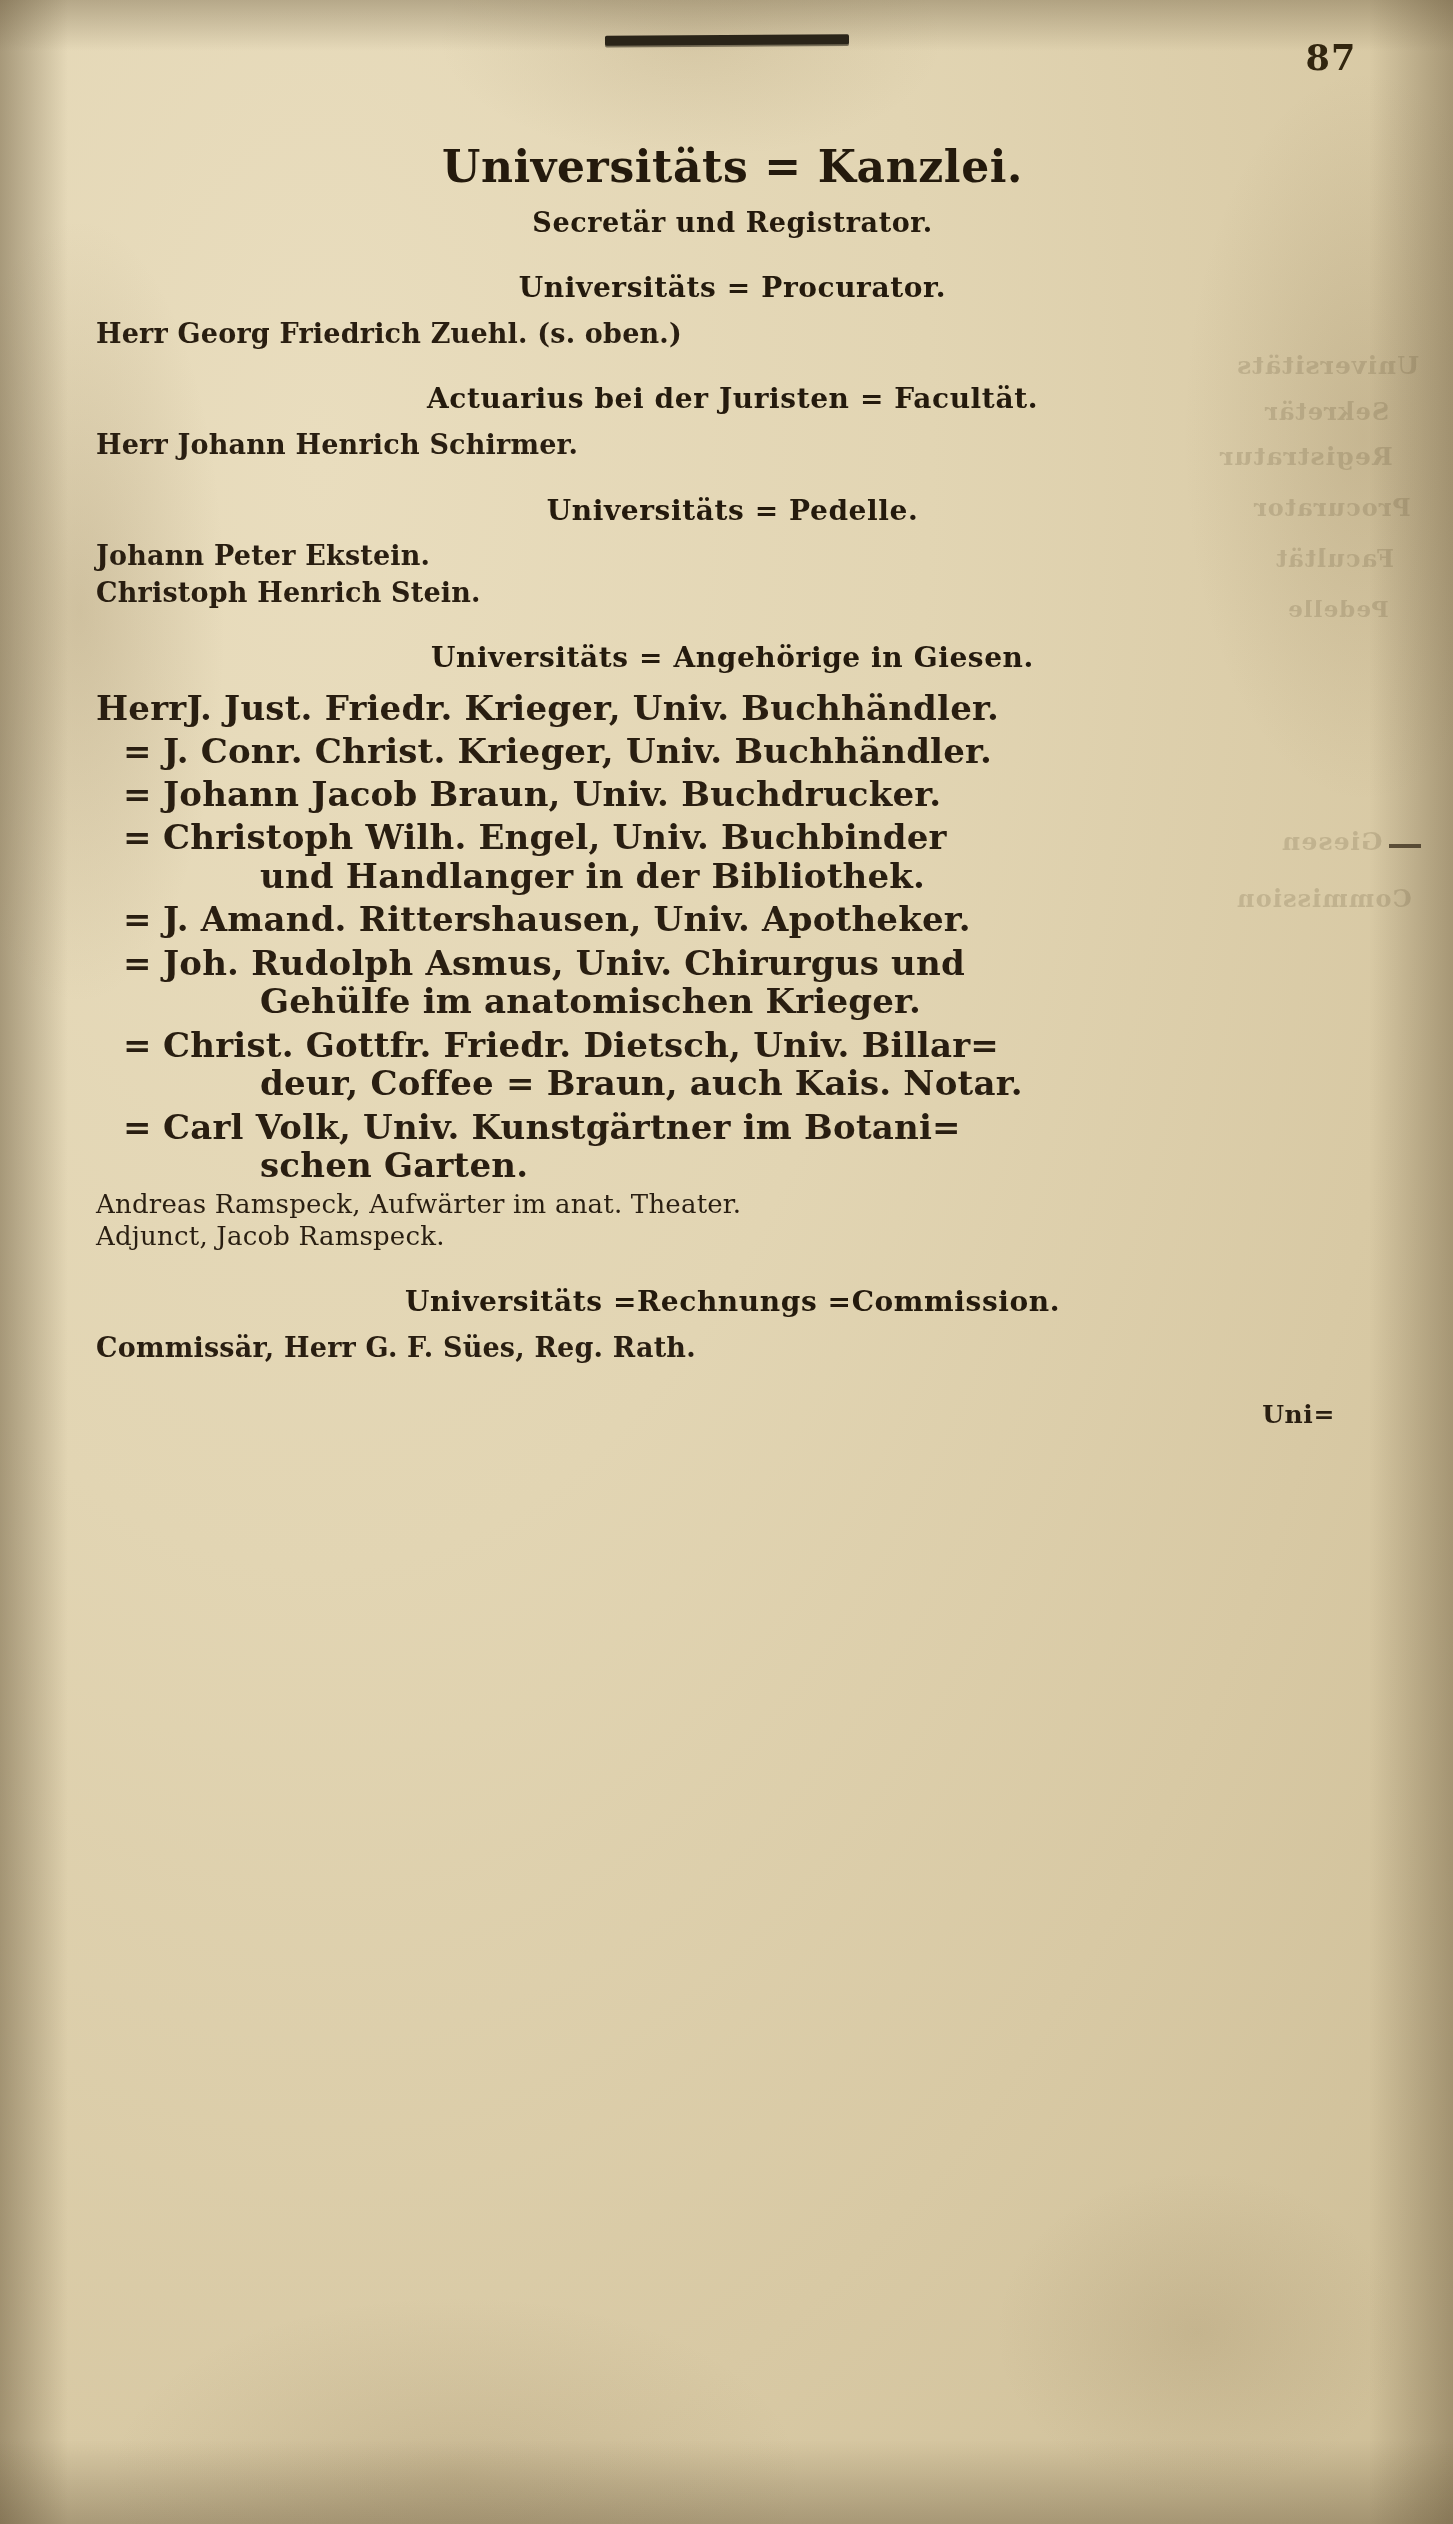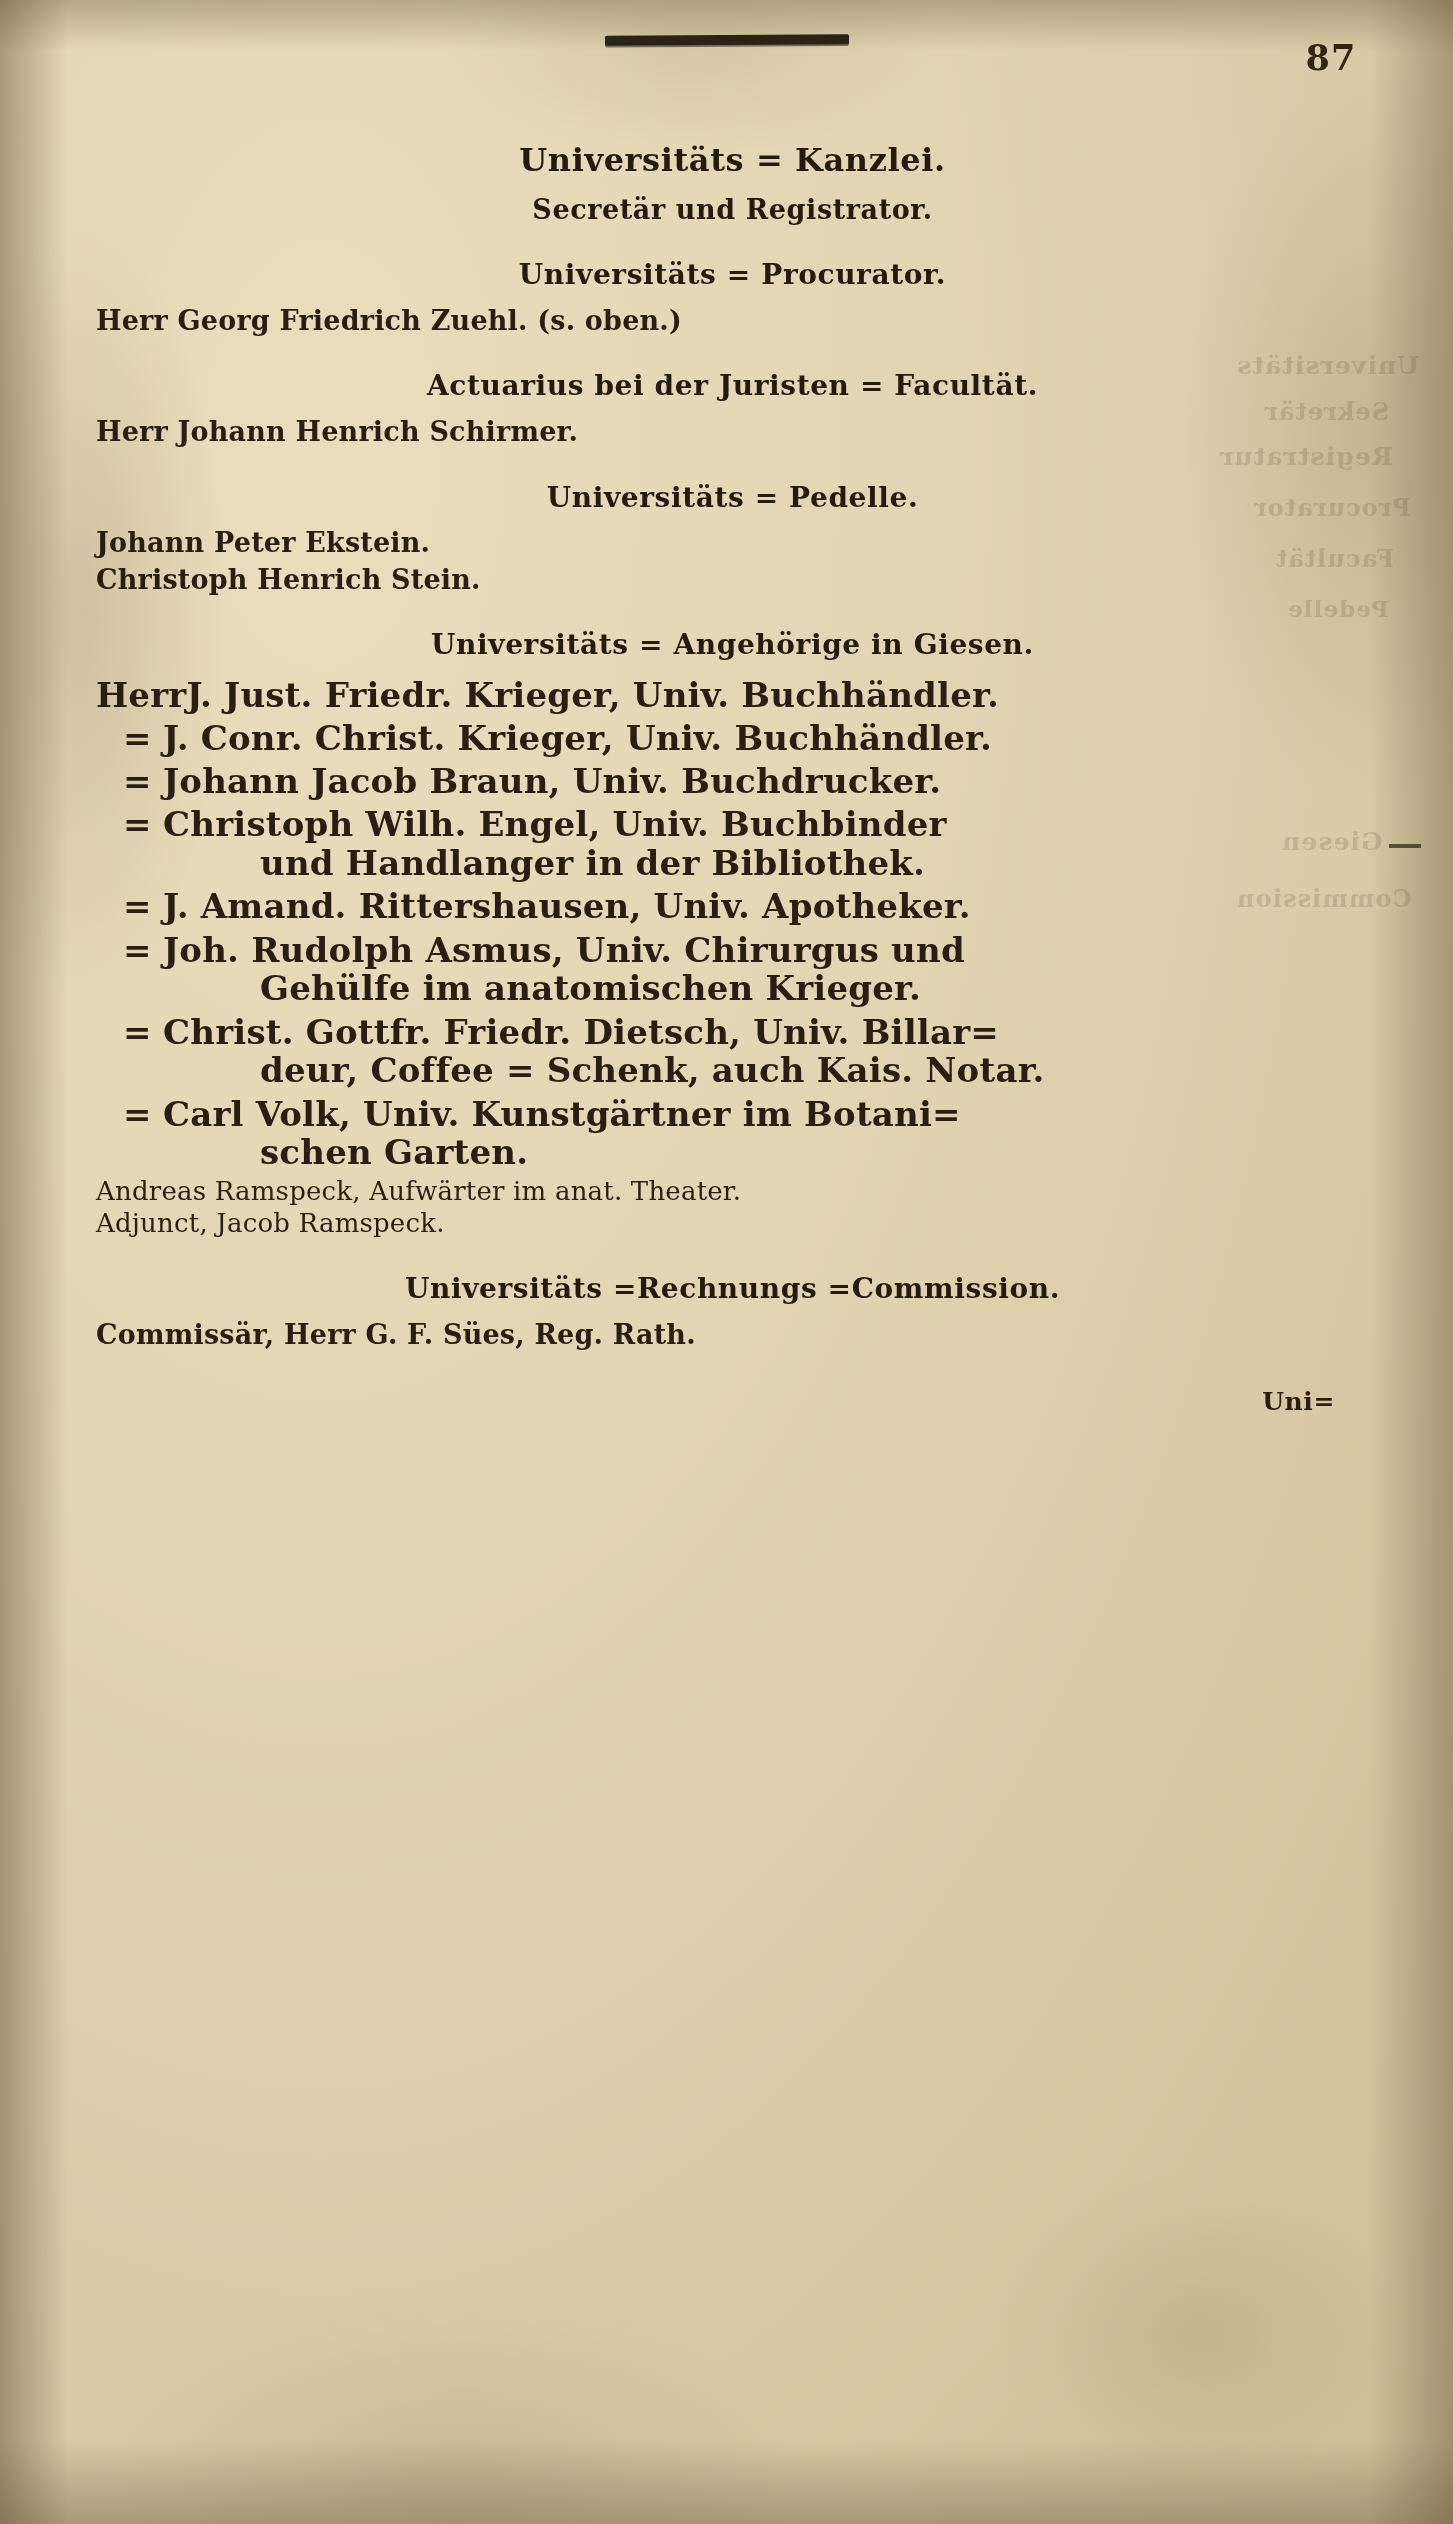--- a/index.html
+++ b/index.html
@@ -105,21 +105,21 @@
 
   h1.section, h2.section {
     text-align: center;
     font-weight: bold;
     color: #241a0d;
     margin: 0;
     letter-spacing: 0.6px;
     font-family: "DejaVu Serif", serif;
   }
   h1.section {
-    font-size: 32px;
+    font-size: 44px;
     margin-top: 63px;
     margin-bottom: 19px;
   }
   h2.section {
     font-size: 28px;
     margin-top: 33px;
     margin-bottom: 14.7px;
   }
   h2.sub {
     font-size: 27px;
@@ -251,21 +251,21 @@
 
     <h2 class="section big-head">Universitäts = Angehörige in Giesen.</h2>
 
     <div class="list" id="members-list">
         <div class="entry"><span class="lead">Herr</span><span>J. Just. Friedr. Krieger, Univ. Buchhändler.</span></div>
         <div class="entry"><span class="dash">=</span><span>J. Conr. Christ. Krieger, Univ. Buchhändler.</span></div>
         <div class="entry"><span class="dash">=</span><span>Johann Jacob Braun, Univ. Buchdrucker.</span></div>
         <div class="entry"><span class="dash">=</span><span>Christoph Wilh. Engel, Univ. Buchbinder</span><span class="cont">und Handlanger in der Bibliothek.</span></div>
         <div class="entry"><span class="dash">=</span><span>J. Amand. Rittershausen, Univ. Apotheker.</span></div>
         <div class="entry"><span class="dash">=</span><span>Joh. Rudolph Asmus, Univ. Chirurgus und</span><span class="cont">Gehülfe im anatomischen Krieger.</span></div>
-        <div class="entry"><span class="dash">=</span><span>Christ. Gottfr. Friedr. Dietsch, Univ. Billar=</span><span class="cont">deur, Coffee = Schenk, auch Kais. Notar.</span></div>
+        <div class="entry"><span class="dash">=</span><span>Christ. Gottfr. Friedr. Dietsch, Univ. Billar=</span><span class="cont">deur, Coffee = Braun, auch Kais. Notar.</span></div>
         <div class="entry"><span class="dash">=</span><span>Carl Volk, Univ. Kunstgärtner im Botani=</span><span class="cont">schen Garten.</span></div>
       </div>
 
     <p class="plain">Andreas Ramspeck, Aufwärter im anat. Theater.</p>
     <p class="plain">Adjunct, Jacob Ramspeck.</p>
 
     <h2 class="section big-head">Universitäts =Rechnungs =Commission.</h2>
     <p class="line">Commissär, Herr G. F. Sües, Reg. Rath.</p>
 
     <div class="catchword">Uni=</div>

